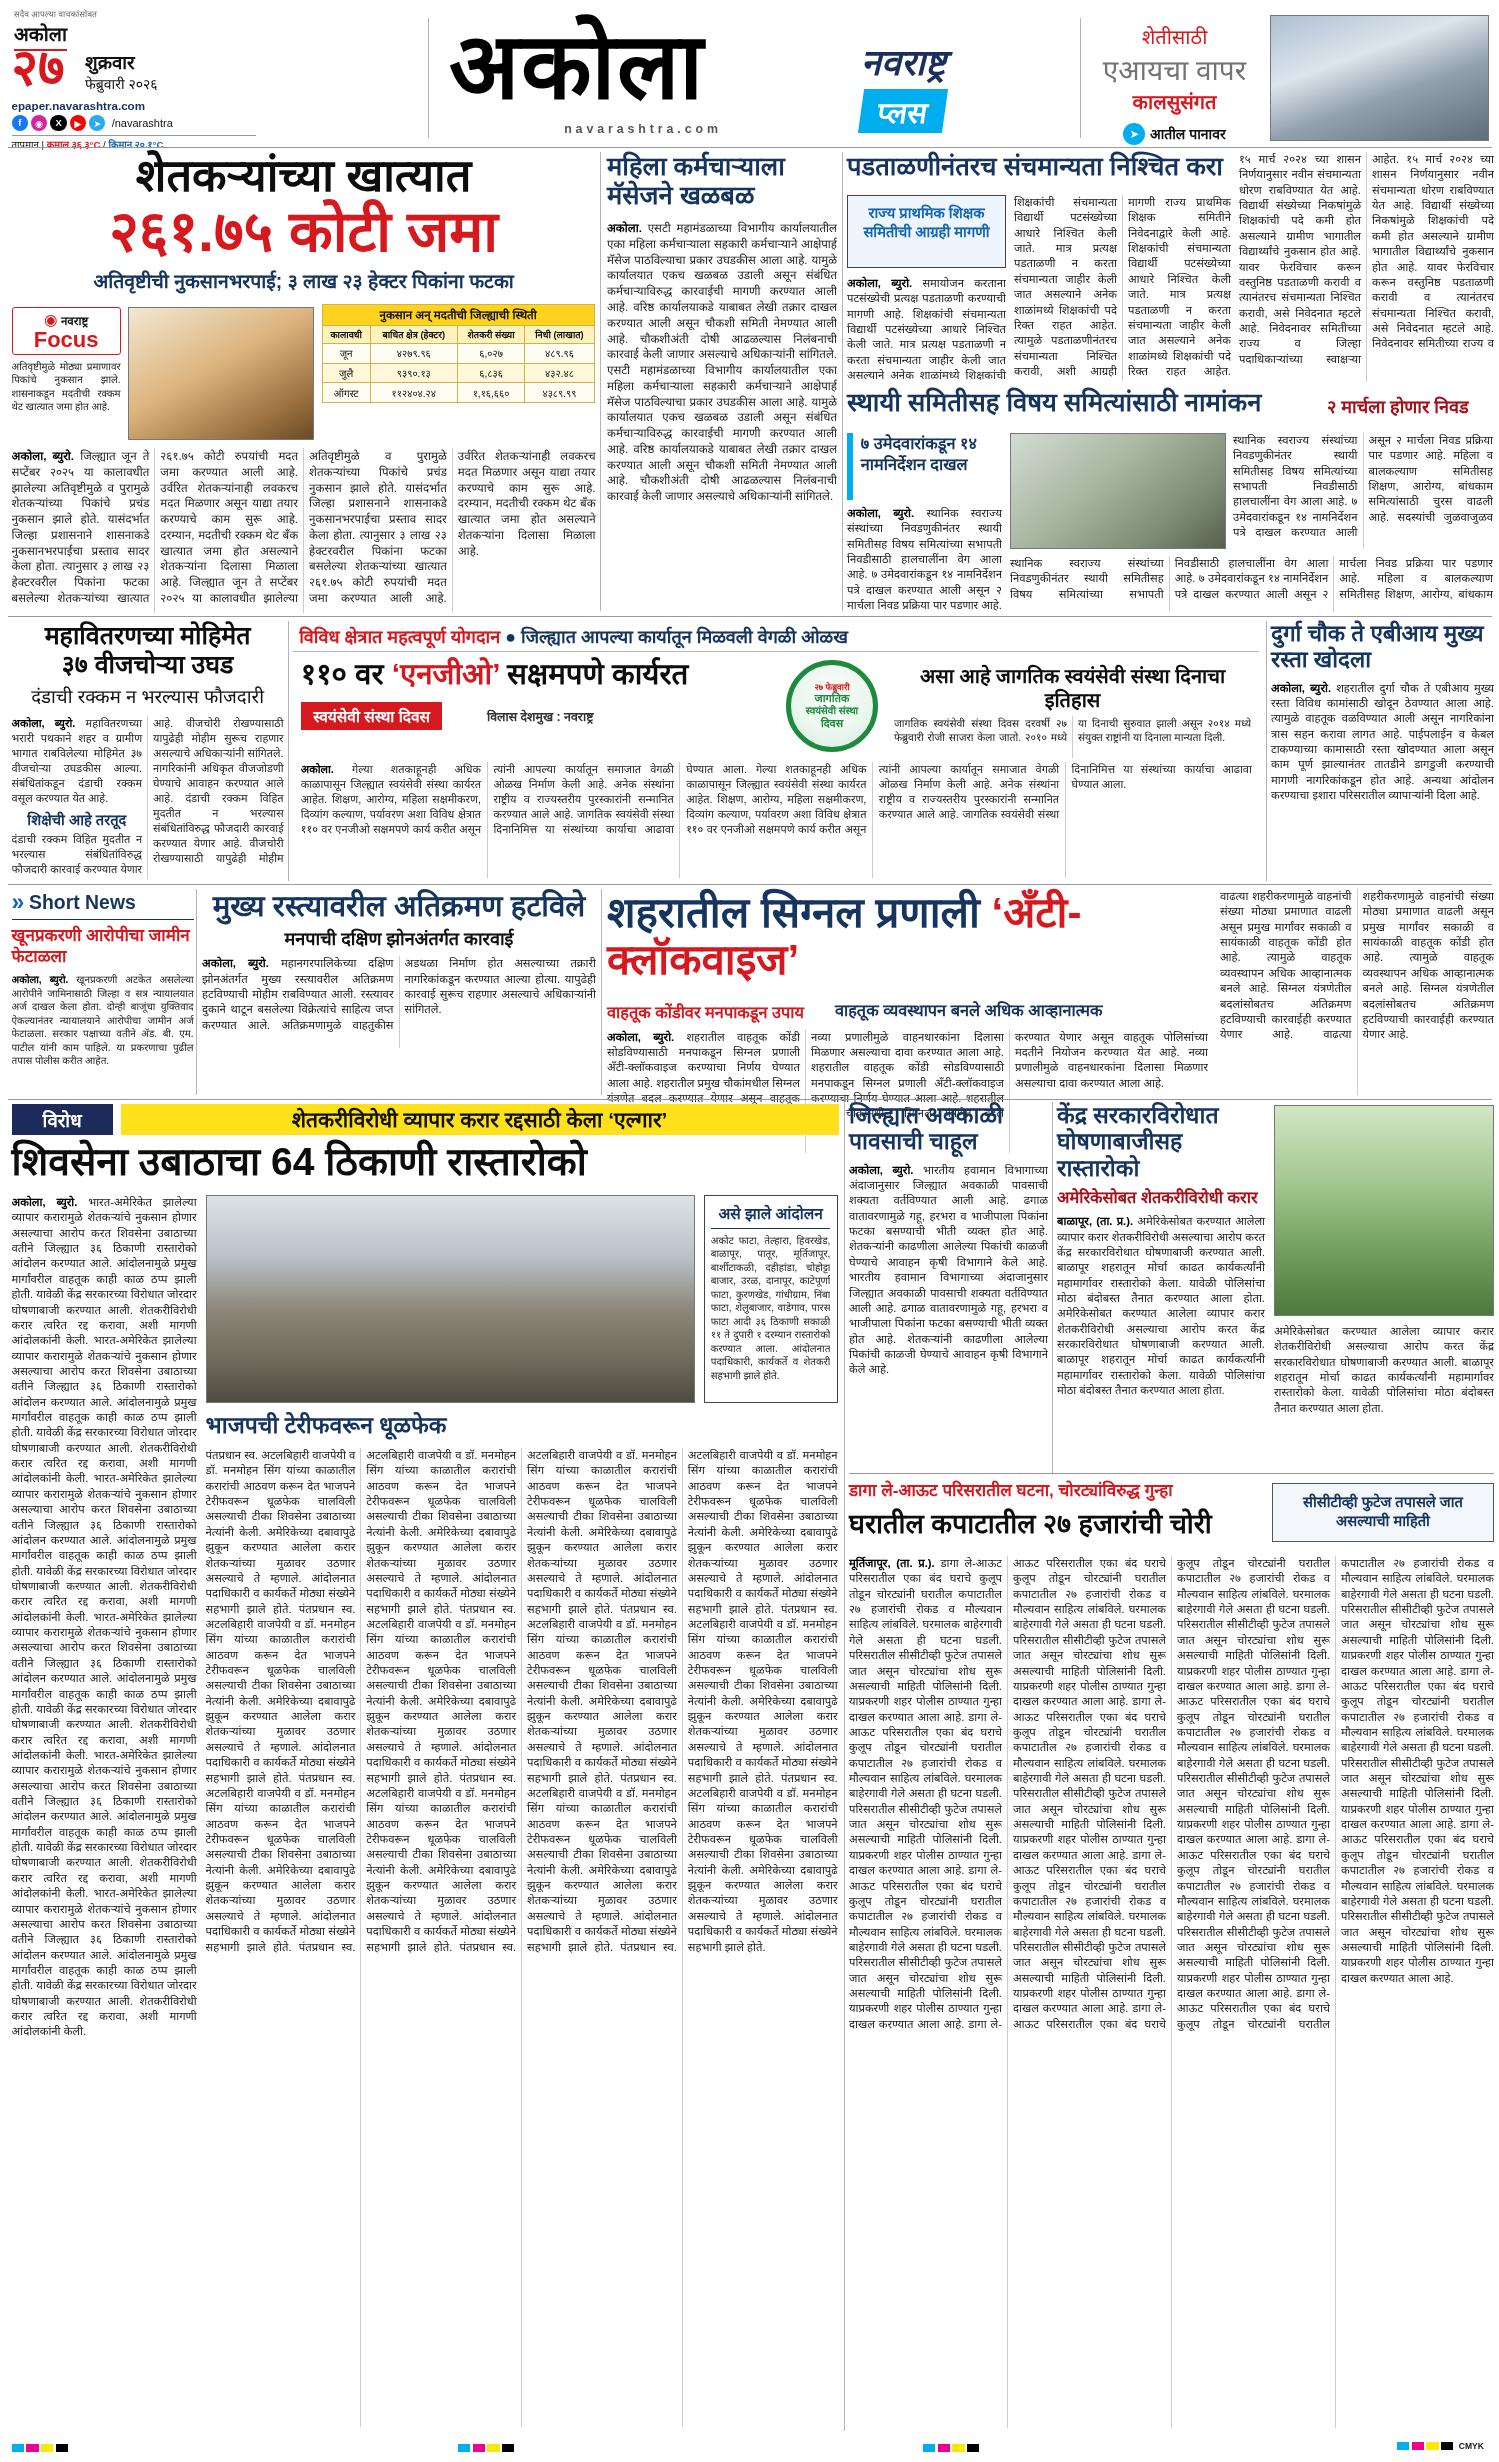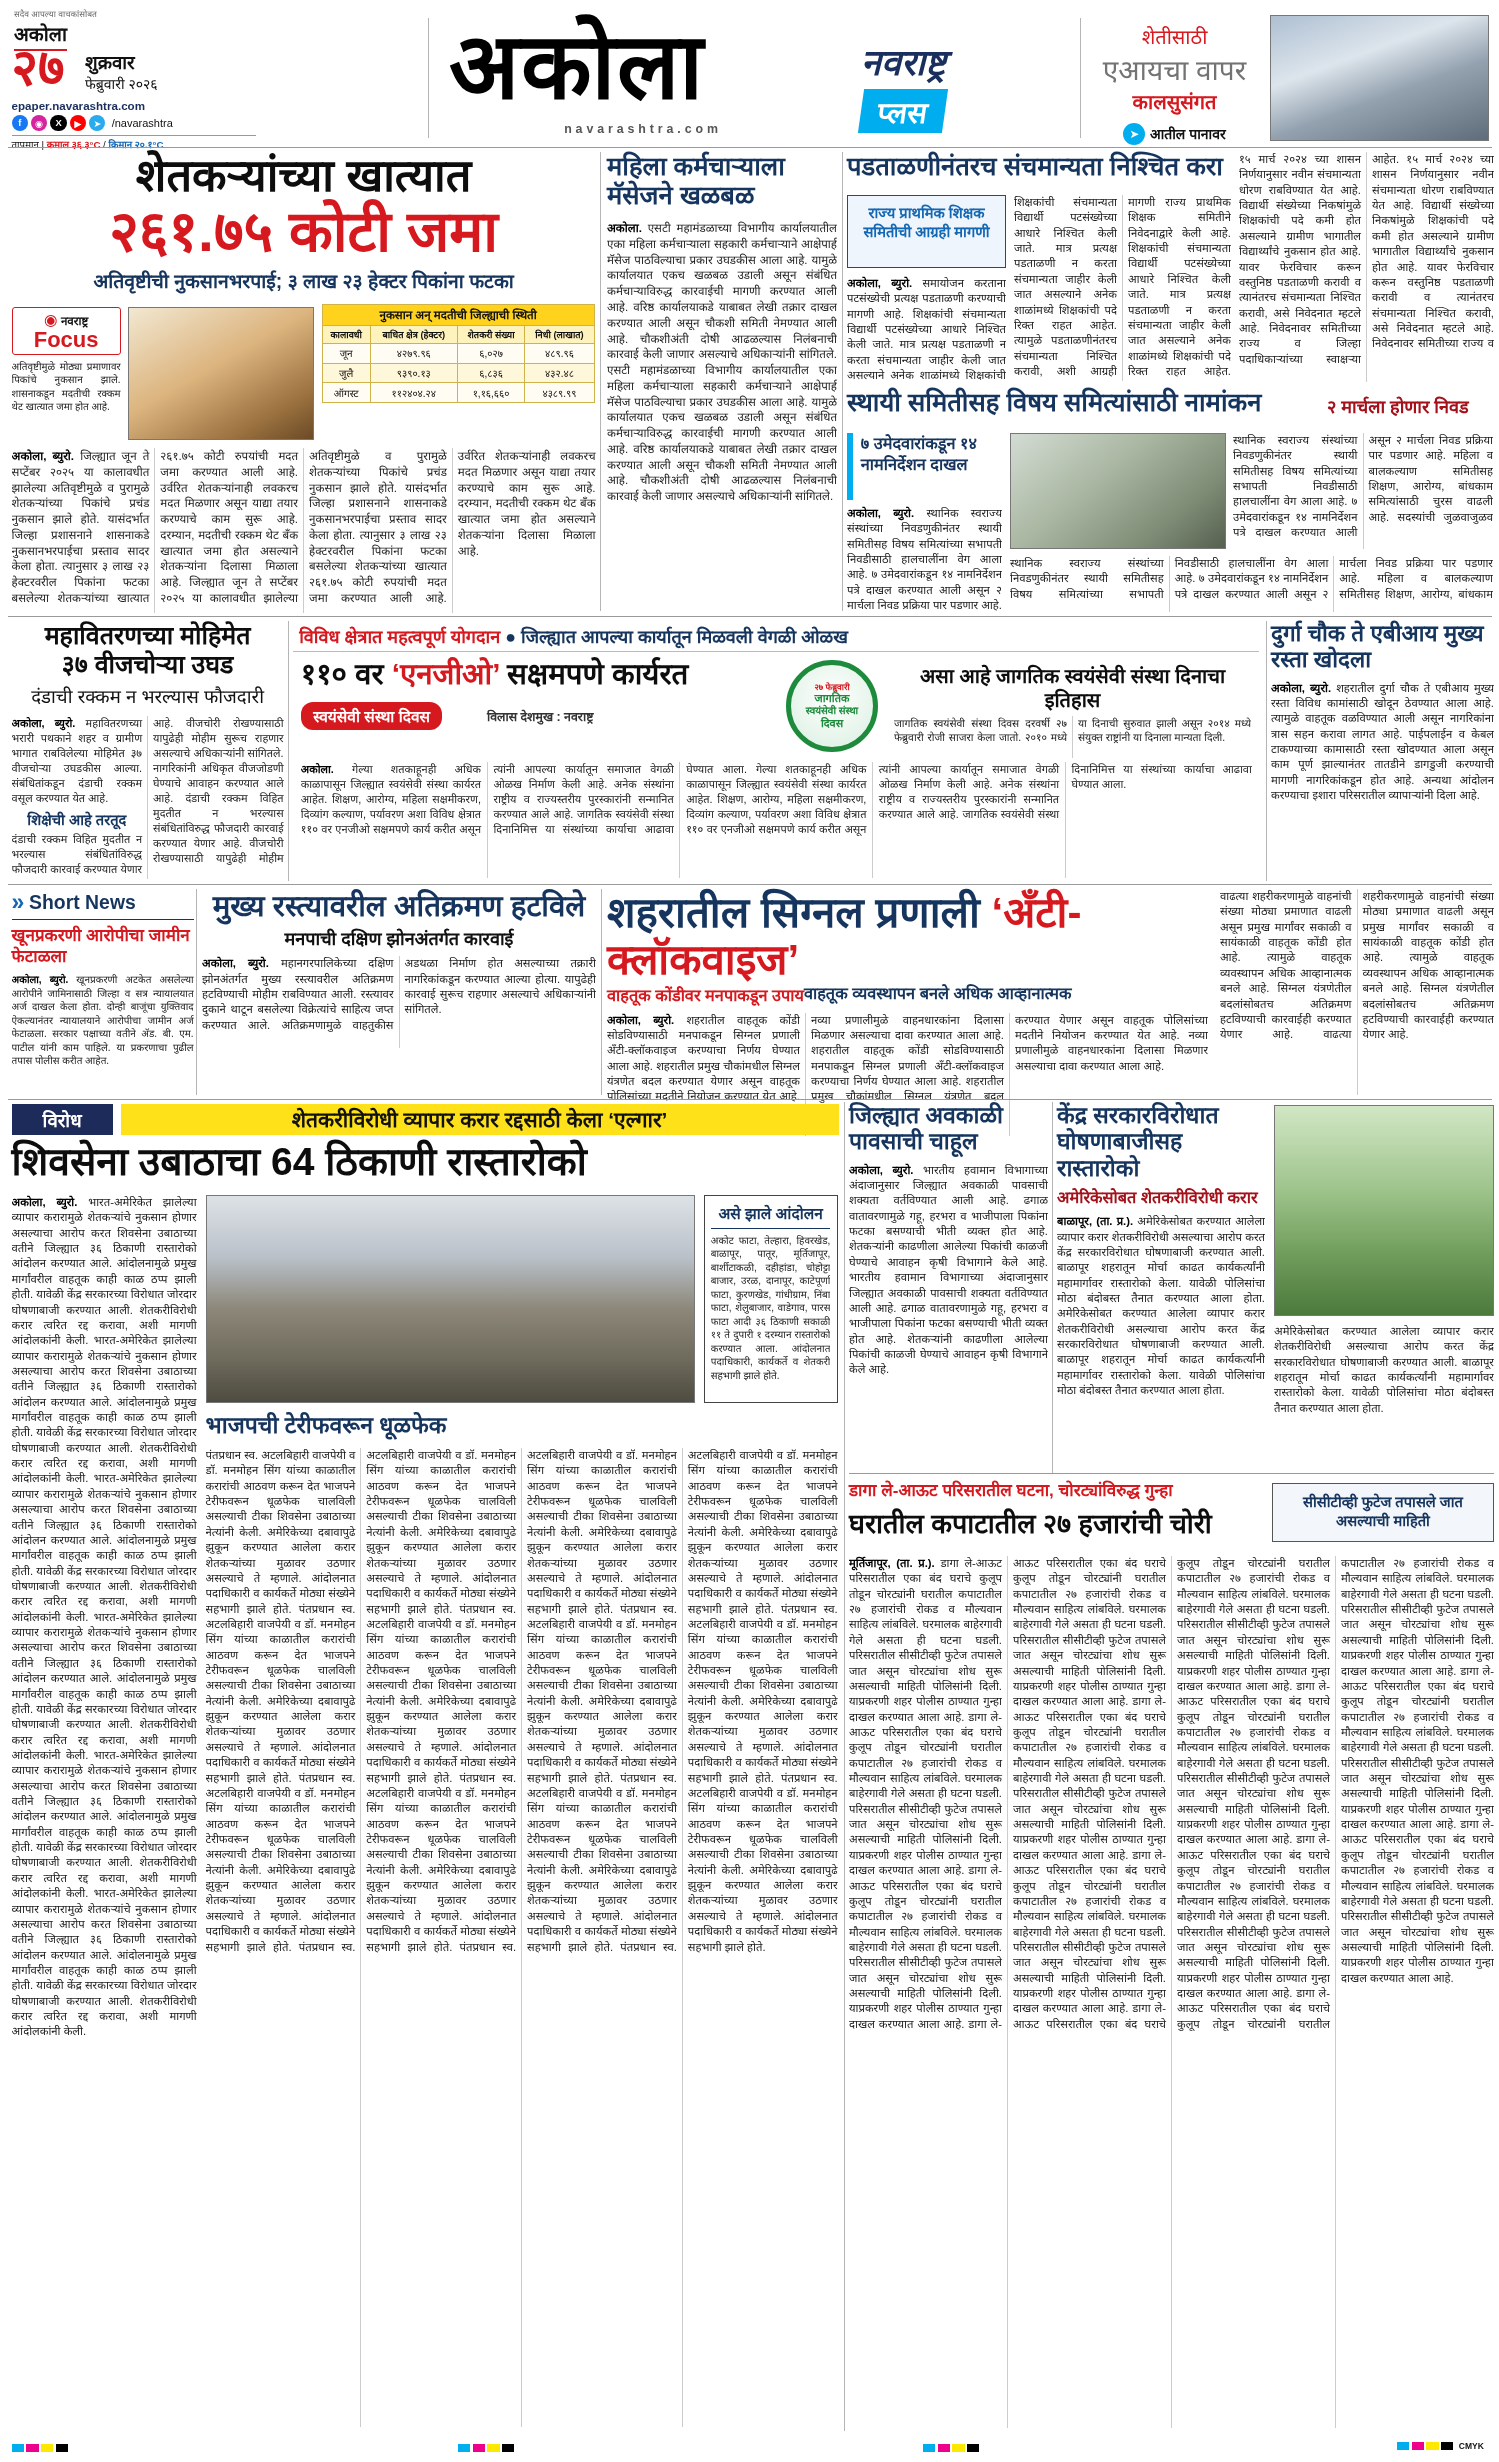--- a/index.html
+++ b/index.html
@@ -39,21 +39,21 @@
   .arrow-circ{display:inline-flex;align-items:center;justify-content:center;width:22px;height:22px;border-radius:50%;background:#00aeef;color:#fff;font-size:11.6px;margin-right:4.7px}
   
   .lead-table{border-collapse:collapse;width:100%;font-size:10px}
   .lead-table td,.lead-table th{border:0.8px solid #d0b24a;padding:2.3px 3.1px;text-align:center}
   .lt-title{background:#ffd21e;font-weight:bold;font-size:11.6px}
   .lt-head{background:#fff3bd;font-weight:bold;font-size:9.3px}
   .lt-r0{background:#fffdf3}.lt-r1{background:#fff7d9}
   
   .kicker-box{border:1.2px solid #444;background:#eef5fc;color:#1467b3;font-weight:bold;font-size:14.7px;line-height:1.3;text-align:center;padding:7.8px 6.2px}
   .cyanbar{border-left:6.2px solid #00aeef;padding-left:7.8px;font-size:16.3px;font-weight:bold;color:#16355e;line-height:1.3}
-  .badge-red{display:inline-block;background:#d6191f;color:#fff;font-weight:bold;font-size:15.5px;padding:3.1px 12.4px;border-radius:12px}
+  .badge-red{display:inline-block;background:#d6191f;color:#fff;font-weight:bold;font-size:15.5px;padding:3.1px 12.4px;border-radius:0}
   .tag-navy{background:#1d2b5a;color:#fff;font-weight:bold;font-size:18.6px;display:flex;align-items:center;justify-content:center}
   .strip-yellow{background:#ffe11a;color:#111;font-weight:bold;font-size:21px;display:flex;align-items:center;justify-content:center}
   .note-box{border:0.8px solid #555;background:#f3f6fa;color:#16355e;font-weight:bold;font-size:14.7px;line-height:1.3;text-align:center;display:flex;align-items:center;justify-content:center;padding:4.7px}
   .andolan-box{border:0.8px solid #444;padding:6.2px}
   .andolan-title{font-weight:bold;color:#16355e;font-size:15.5px;text-align:center;border-bottom:1.6px solid #16355e;padding-bottom:3.9px;margin-bottom:4.7px}
   .ngo-circle{width:92px;height:92px;border-radius:50%;border:5.4px solid #1d8a3c;background:radial-gradient(circle at 50% 40%,#ffffff,#d9efe0);display:flex;flex-direction:column;align-items:center;justify-content:center;text-align:center;line-height:1.15}
   .focus-box{border:1.6px solid #d6191f;border-radius:3px;text-align:center;padding:3.1px 1.6px}
   .inset-bold{font-weight:bold;color:#16355e;font-size:14.7px;text-align:center;margin:3.1px 0}
   .regdots span{display:inline-block;width:12.4px;height:8.5px;margin-right:2.3px}
   .dc{background:#00aeef}.dm{background:#ec008c}.dy{background:#ffe800}.dk{background:#000}
@@ -280,21 +280,21 @@
     </div>
   </section>
 
   <div class="vrule" style="left:601px;top:889px;height:206px"></div>
 
   <section class="abs" style="top:889px;left:607px;width:887px;height:206px">
     <h2 style="font-size:42px;font-weight:bold;line-height:1.1;width:601px">
       <span class="hl">शहरातील सिग्नल प्रणाली</span>
       <span class="red">‘अँटी-क्लॉकवाइज’</span>
     </h2>
-    <div style="display:flex;margin-top:1px;width:601px">
+    <div style="display:flex;gap:31px;margin-top:18px;width:601px">
       <span class="red" style="font-size:16.3px;font-weight:bold">वाहतूक कोंडीवर मनपाकडून उपाय</span>
       <span class="hl" style="font-size:16.3px">वाहतूक व्यवस्थापन बनले अधिक आव्हानात्मक</span>
     </div>
     <div class="c3 clip" style="margin-top:6.2px;width:601px;height:123px">
       <p class="bt" style="font-size:11.3px"><b class="dl">अकोला, ब्युरो.</b> <span>शहरातील वाहतूक कोंडी सोडविण्यासाठी मनपाकडून सिग्नल प्रणाली अँटी-क्लॉकवाइज करण्याचा निर्णय घेण्यात आला आहे. शहरातील प्रमुख चौकांमधील सिग्नल यंत्रणेत बदल करण्यात येणार असून वाहतूक पोलिसांच्या मदतीने नियोजन करण्यात येत आहे. नव्या प्रणालीमुळे वाहनधारकांना दिलासा मिळणार असल्याचा दावा करण्यात आला आहे. शहरातील वाहतूक कोंडी सोडविण्यासाठी मनपाकडून सिग्नल प्रणाली अँटी-क्लॉकवाइज करण्याचा निर्णय घेण्यात आला आहे. शहरातील प्रमुख चौकांमधील सिग्नल यंत्रणेत बदल करण्यात येणार असून वाहतूक पोलिसांच्या मदतीने नियोजन करण्यात येत आहे. नव्या प्रणालीमुळे वाहनधारकांना दिलासा मिळणार असल्याचा दावा करण्यात आला आहे.</span></p>
     </div>
     <div class="abs c2 clip" style="top:0;left:613px;width:274px;height:206px">
       <p class="bt" style="font-size:11.3px"><span>वाढत्या शहरीकरणामुळे वाहनांची संख्या मोठ्या प्रमाणात वाढली असून प्रमुख मार्गांवर सकाळी व सायंकाळी वाहतूक कोंडी होत आहे. त्यामुळे वाहतूक व्यवस्थापन अधिक आव्हानात्मक बनले आहे. सिग्नल यंत्रणेतील बदलांसोबतच अतिक्रमण हटविण्याची कारवाईही करण्यात येणार आहे. वाढत्या शहरीकरणामुळे वाहनांची संख्या मोठ्या प्रमाणात वाढली असून प्रमुख मार्गांवर सकाळी व सायंकाळी वाहतूक कोंडी होत आहे. त्यामुळे वाहतूक व्यवस्थापन अधिक आव्हानात्मक बनले आहे. सिग्नल यंत्रणेतील बदलांसोबतच अतिक्रमण हटविण्याची कारवाईही करण्यात येणार आहे.</span></p>
     </div>
   </section>

